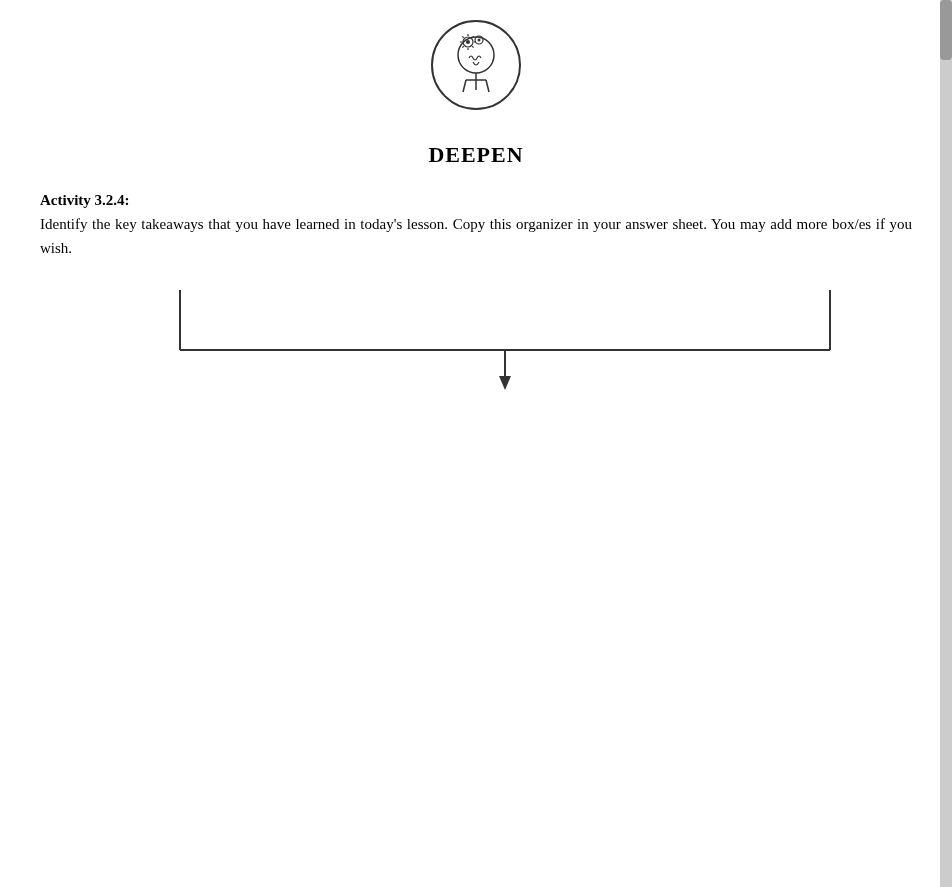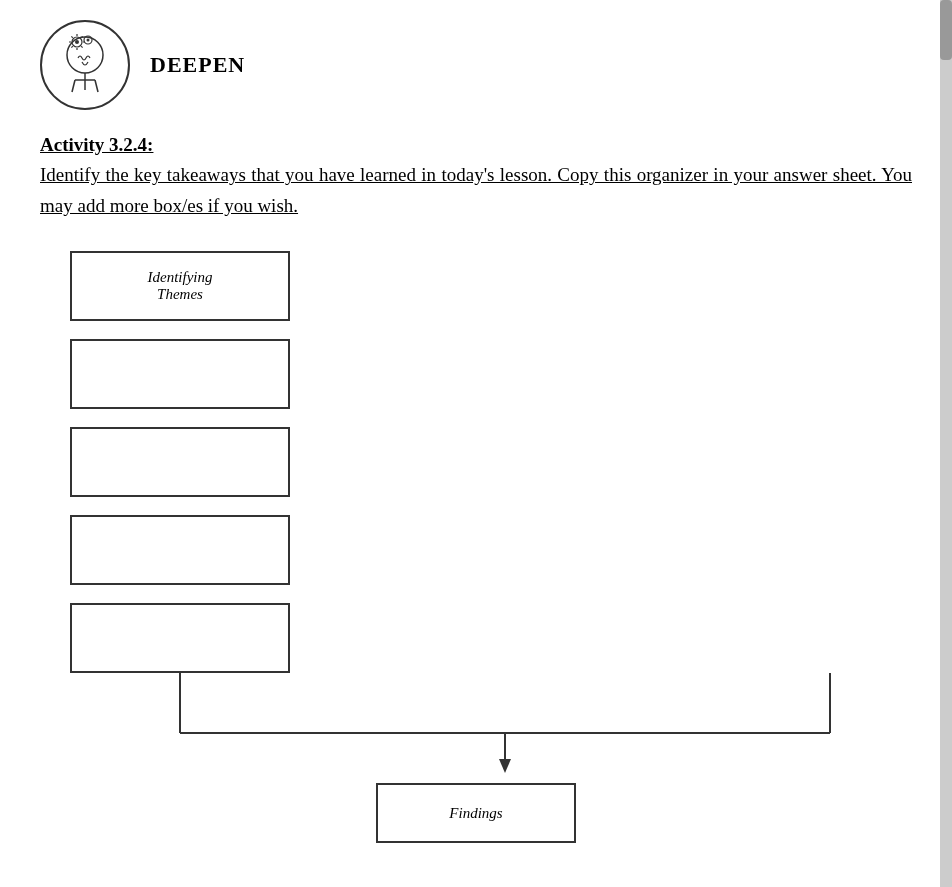--- a/index.html
+++ b/index.html
@@ -10,22 +10,23 @@
       color: #000;
       width: 952px;
       min-height: 887px;
       padding: 20px 40px 40px 40px;
     }
 
     
     .header {
       display: flex;
       align-items: center;
-      gap: 20px;
+      gap: 32px;
       margin-bottom: 20px;
+      flex-direction: column;
     }
 
     .logo-circle {
       width: 90px;
       height: 90px;
       border-radius: 50%;
       border: 2px solid #333;
       display: flex;
       align-items: center;
       justify-content: center;
@@ -35,25 +36,24 @@
     }
 
     .app-title {
       font-size: 22px;
       font-weight: bold;
       letter-spacing: 1px;
     }
 
     
     .activity-desc {
-      font-size: 19px;
+      font-size: 15px;
       line-height: 1.6;
       margin-bottom: 30px;
       text-align: justify;
-      text-decoration: underline;
     }
 
     .activity-desc .label {
       font-weight: bold;
     }
 
     
     .organizer {
       position: relative;
       width: 100%;
@@ -160,48 +160,37 @@
 
 <div class="activity-desc">
   <span class="label">Activity 3.2.4:</span><br>
   <span>Identify the key takeaways that you have learned in today's lesson. Copy this organizer in your answer sheet. You may add more box/es if you wish.</span>
 </div>
 
 <div class="organizer">
 
   <div style="display:flex; justify-content: space-between; align-items: flex-start; padding: 0 30px;">
 
-    <div class="column">
-      <div class="box header-box" style="white-space:pre-line;">Identifying
-Themes</div>
-      <div class="box"></div>
-      <div class="box"></div>
-      <div class="box"></div>
-      <div class="box"></div>
-    </div>
 
 
   </div>
 
   <div style="position:relative; height: 110px; margin: 0 30px;">
     <svg style="width:100%; height:110px; overflow:visible;">
 
       <line x1="110" y1="0" x2="110" y2="60" stroke="#333" stroke-width="2"></line>
 
       <line x1="760" y1="0" x2="760" y2="60" stroke="#333" stroke-width="2"></line>
 
       <line x1="110" y1="60" x2="760" y2="60" stroke="#333" stroke-width="2"></line>
 
       <line x1="435" y1="60" x2="435" y2="90" stroke="#333" stroke-width="2"></line>
 
       <polygon points="435,100 429,86 441,86" fill="#333"></polygon>
     </svg>
   </div>
 
-  <div class="findings-row">
-    <div class="findings-box">Findings</div>
-  </div>
 
 </div>
 
 <div class="scrollbar-indicator">
   <div class="scrollbar-thumb"></div>
 </div>
 
 </body></html>

